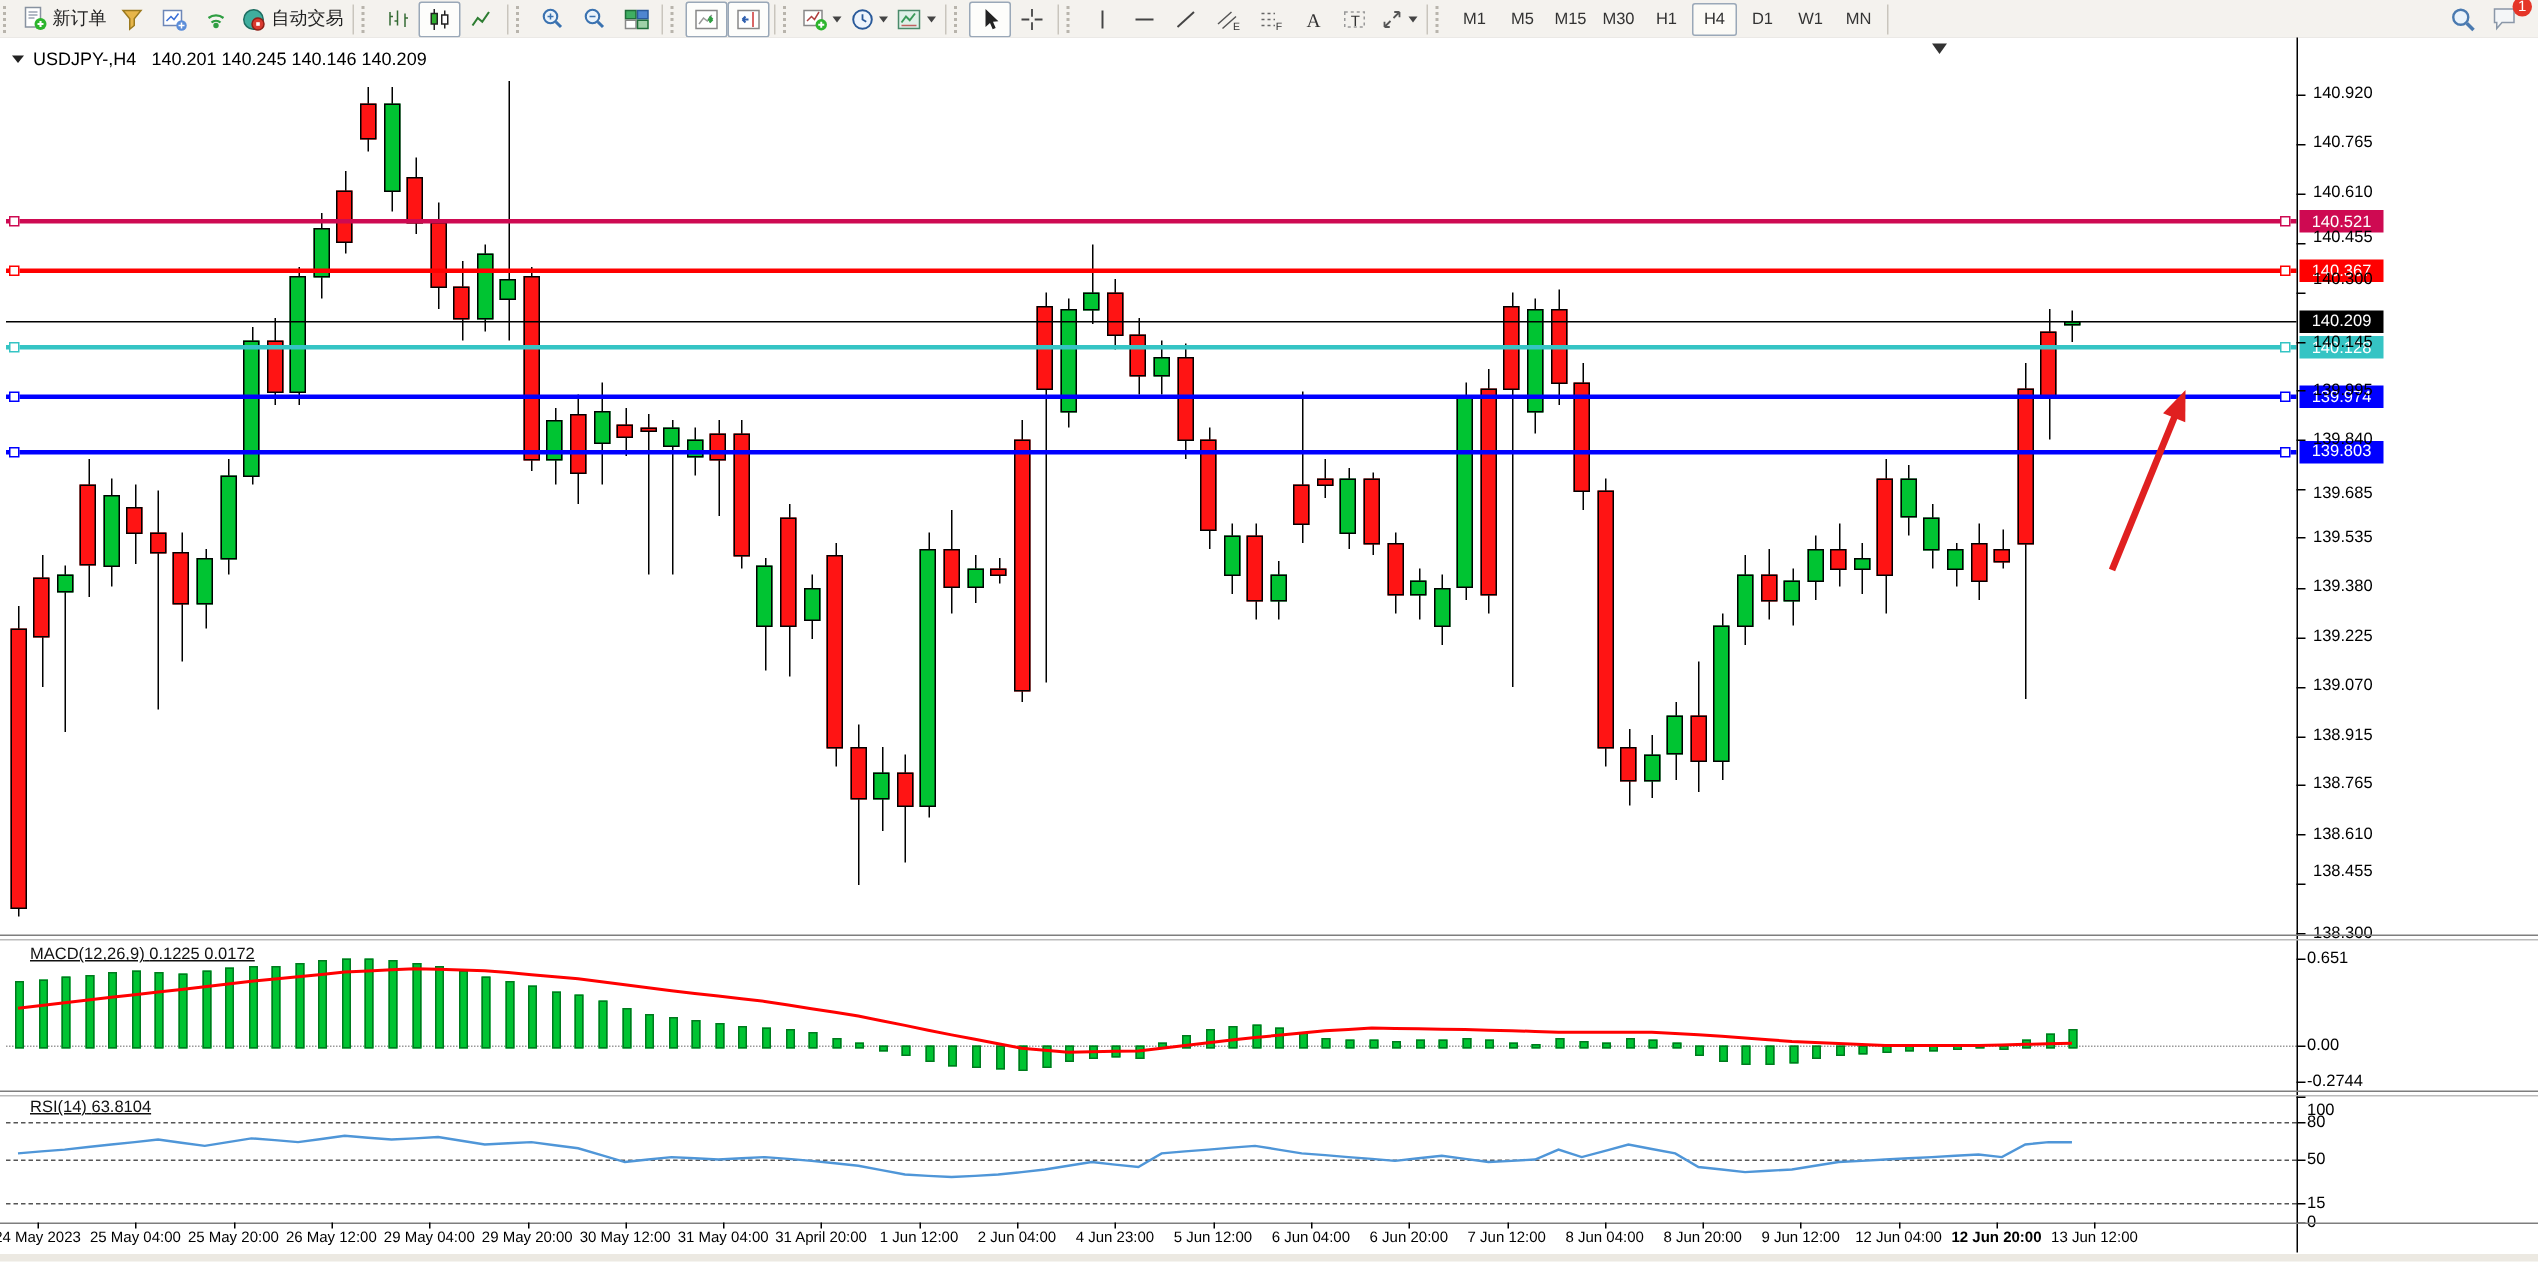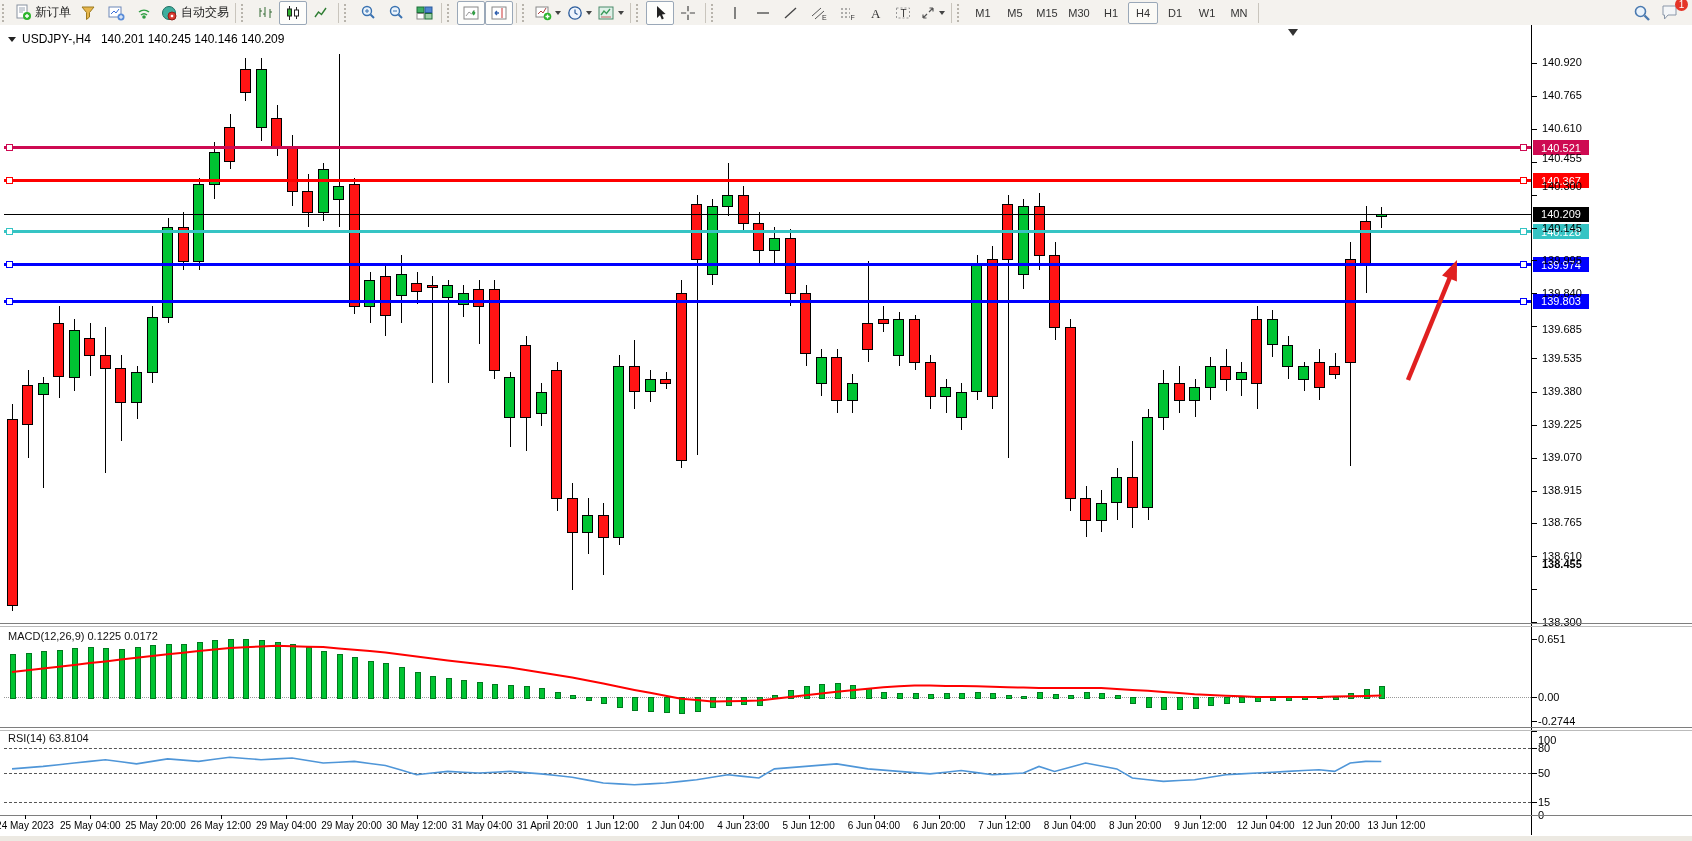--- a/index.html
+++ b/index.html
@@ -33,21 +33,21 @@
   #chart-title .ohlc{margin-left:10px;}
   .candle{position:absolute;}
   .wick{position:absolute;width:1px;background:#000;}
   .body{position:absolute;border:1px solid #000;}
   .hline{position:absolute;height:3px;}
   .hhandle{position:absolute;width:5px;height:5px;background:#fff;border:1px solid #000;}
   .pricebox{position:absolute;left:1533px;width:56px;height:15px;color:#fff;font-size:11px;
     display:flex;align-items:center;justify-content:center;}
   .ticklbl{position:absolute;left:1542px;font-size:11px;color:#000;}
   .tickdash{position:absolute;left:1531px;width:6px;height:1px;background:#000;}
-  .panel-label{position:absolute;left:8px;font-size:11px;color:#111;}
+  .panel-label{position:absolute;left:20px;font-size:11px;color:#111;text-decoration:underline;}
   .axis-sm{position:absolute;left:1538px;font-size:11px;color:#000;}
   .timelbl{position:absolute;top:795px;font-size:10px;color:#000;white-space:nowrap;}
   .timetick{position:absolute;top:790px;width:1px;height:4px;background:#000;}
   .dashline{position:absolute;left:4px;width:1527px;border-top:1px dashed #555;}
   .dotline{position:absolute;left:4px;width:1527px;border-top:1px dotted #999;}
   .macdbar{position:absolute;width:4px;background:#00c432;border:0.5px solid #007a1e;}
   #shiftmark{position:absolute;left:1288px;top:4px;width:0;height:0;
     border-left:5px solid transparent;border-right:5px solid transparent;border-top:7px solid #333;}
   svg.layer{position:absolute;left:0;top:0;overflow:visible;}
   #bottomstrip{position:absolute;left:0;top:836px;width:1692px;height:5px;background:#ece9e2;}
@@ -767,21 +767,21 @@
         <div class="ticklbl" style="top: 393.1px;">139.225</div>
         <div class="tickdash" style="top: 432.7px;"></div>
         <div class="ticklbl" style="top: 426.2px;">139.070</div>
         <div class="tickdash" style="top: 465.8px;"></div>
         <div class="ticklbl" style="top: 459.3px;">138.915</div>
         <div class="tickdash" style="top: 497.9px;"></div>
         <div class="ticklbl" style="top: 491.4px;">138.765</div>
         <div class="tickdash" style="top: 531px;"></div>
         <div class="ticklbl" style="top: 524.5px;">138.610</div>
         <div class="tickdash" style="top: 564.1px;"></div>
-        <div class="ticklbl" style="top: 533px; font-weight: bold;">138.455</div>
+        <div class="ticklbl" style="top: 550px;">138.455</div>
         <div class="tickdash" style="top: 597.2px;"></div>
         <div class="ticklbl" style="top: 590.7px;">138.300</div>
         <div id="hlines-layer"></div>
       </div>
 
     <div class="hsep" style="top:598px"></div>
     <div class="hsep" style="top:601px;background:#bbb"></div>
     <div id="macd-panel">
       <div class="panel-label" style="top:605px">
         <span>MACD(12,26,9)</span>&nbsp;<span>0.1225 0.0172</span>
@@ -947,20 +947,20 @@
         <div class="timelbl" style="left: 1004.5px; transform: translateX(-50%);">7 Jun 12:00</div>
         <div class="timetick" style="left: 1069.8px;"></div>
         <div class="timelbl" style="left: 1069.8px; transform: translateX(-50%);">8 Jun 04:00</div>
         <div class="timetick" style="left: 1135.1px;"></div>
         <div class="timelbl" style="left: 1135.1px; transform: translateX(-50%);">8 Jun 20:00</div>
         <div class="timetick" style="left: 1200.4px;"></div>
         <div class="timelbl" style="left: 1200.4px; transform: translateX(-50%);">9 Jun 12:00</div>
         <div class="timetick" style="left: 1265.7px;"></div>
         <div class="timelbl" style="left: 1265.7px; transform: translateX(-50%);">12 Jun 04:00</div>
         <div class="timetick" style="left: 1331px;"></div>
-        <div class="timelbl" style="left: 1331px; transform: translateX(-50%);">12 Jun 20:00</div>
+        <div class="timelbl" style="left: 1331px; transform: translateX(-50%); font-weight: bold;">12 Jun 20:00</div>
         <div class="timetick" style="left: 1396.3px;"></div>
         <div class="timelbl" style="left: 1396.3px; transform: translateX(-50%);">13 Jun 12:00</div>
       </div>
   </div>
 
   <div id="bottomstrip"></div>
 </div>
 
 </body></html>

